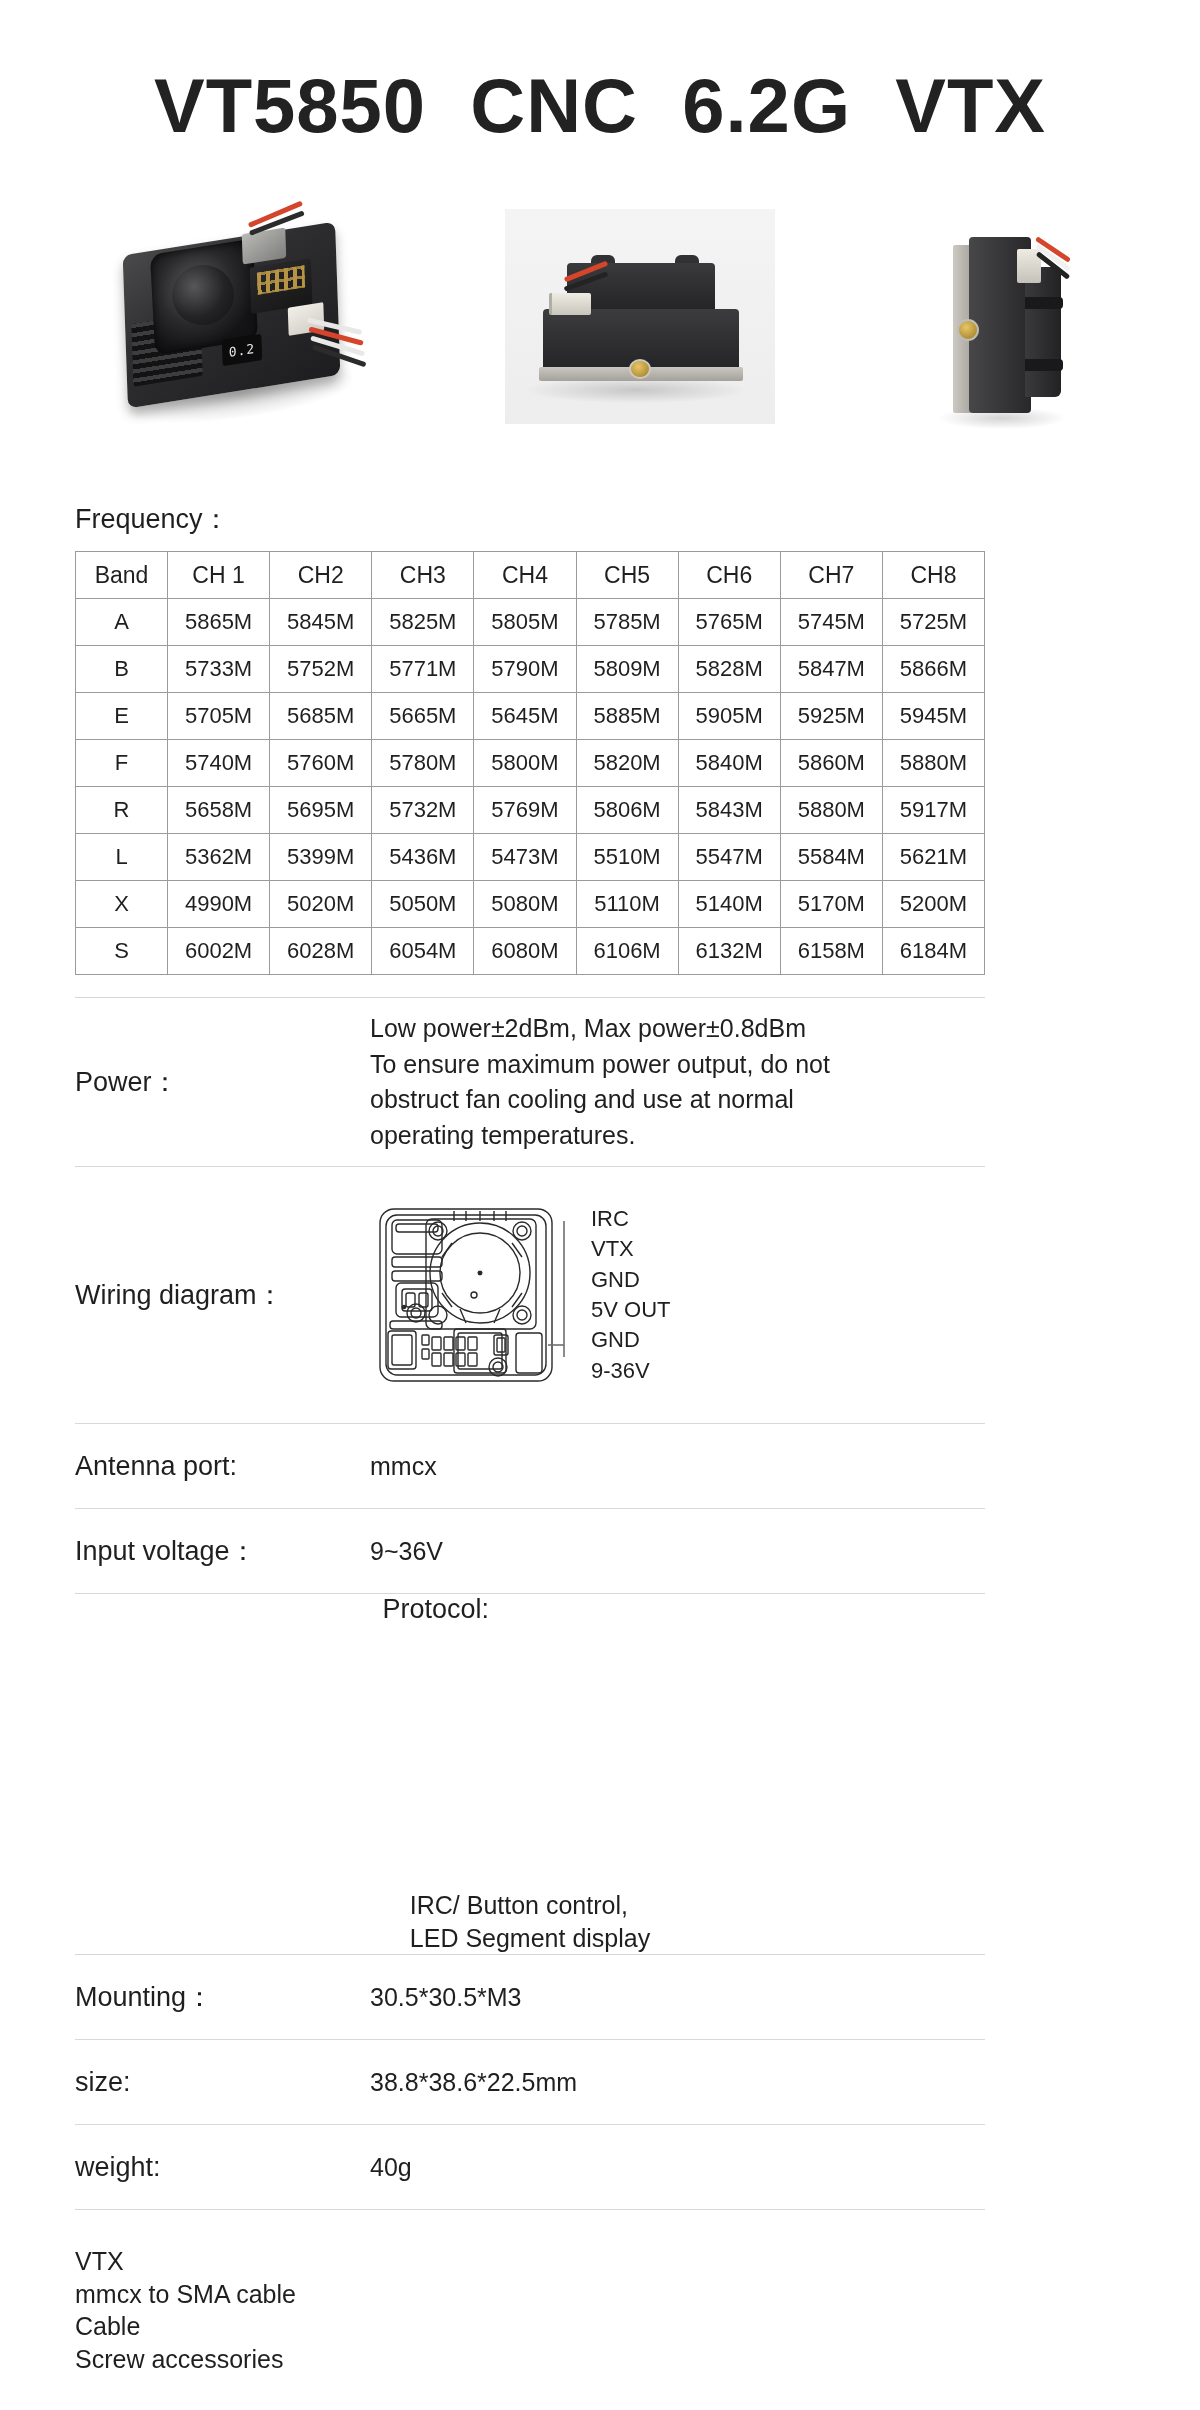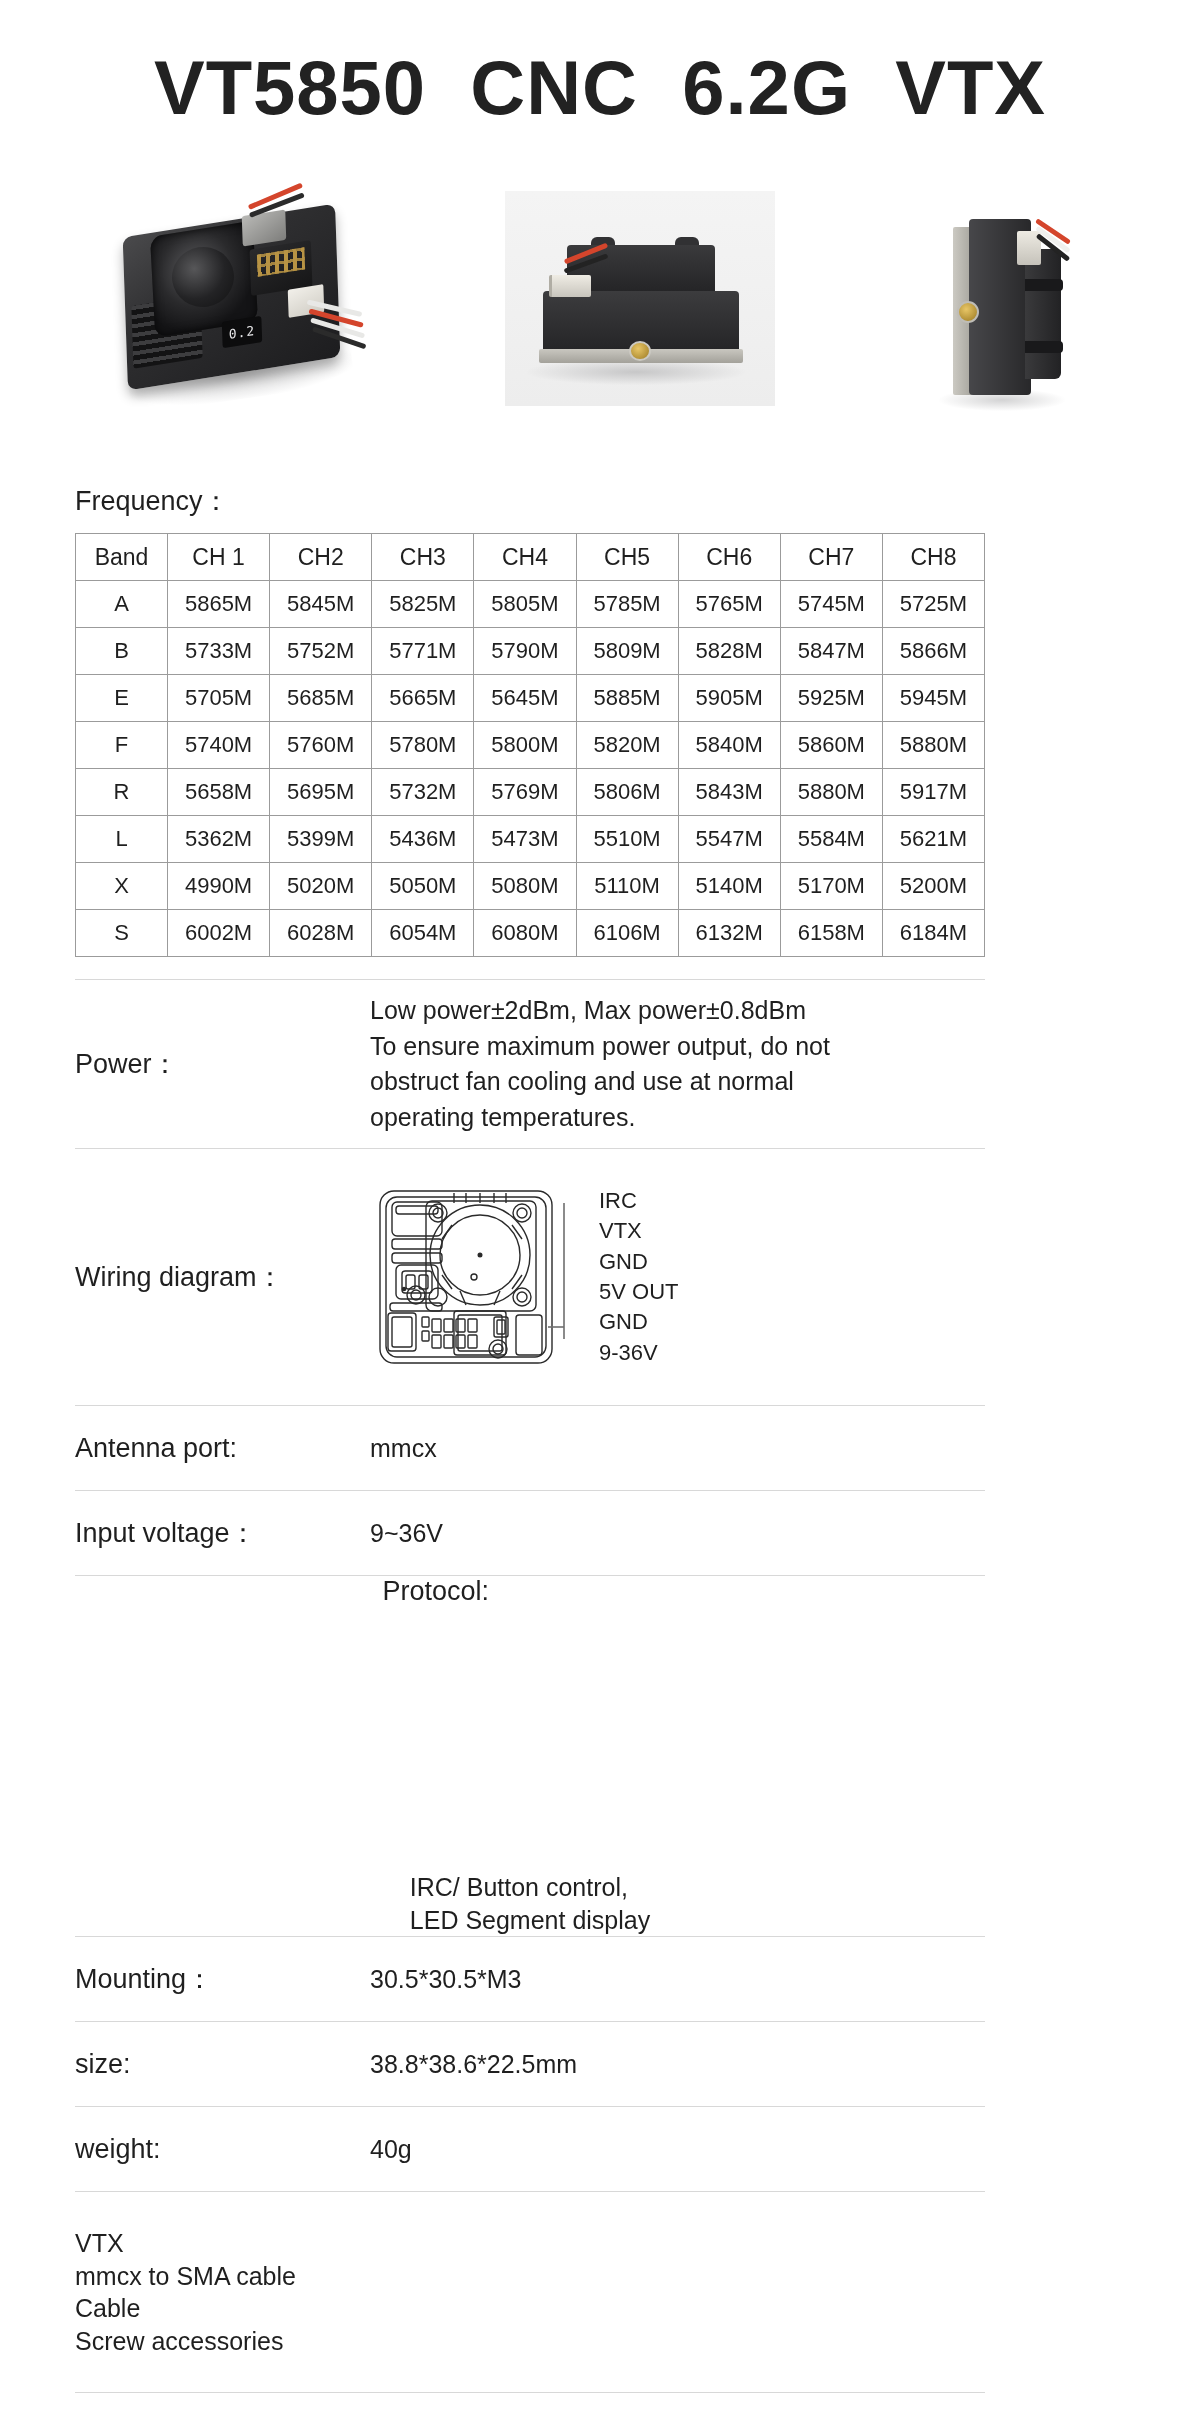--- a/index.html
+++ b/index.html
@@ -19,21 +19,21 @@
     height: 2410px;
   }
 
   
   .title {
     text-align: center;
     font-size: 76px;
     font-weight: bold;
     letter-spacing: 1px;
     color: #222222;
-    padding-top: 44px;
+    padding-top: 62px;
     white-space: pre;
   }
 
   
   .hero {
     position: relative;
     height: 300px;
     margin-top: 32px;
   }
 
@@ -299,21 +299,21 @@
   .row.tall { min-height: 112px; flex-direction: column; }
   .row.pack { min-height: 200px; }
 
   
   .wire-wrap {
     position: relative;
     display: flex;
     align-items: center;
   }
   .wire-labels {
-    margin-left: 14px;
+    margin-left: 6px;
     display: flex;
     flex-direction: column;
     justify-content: center;
   }
   .wire-labels div {
     font-size: 22px;
     line-height: 1.38;
     color: #1f1f1f;
     white-space: nowrap;
   }

